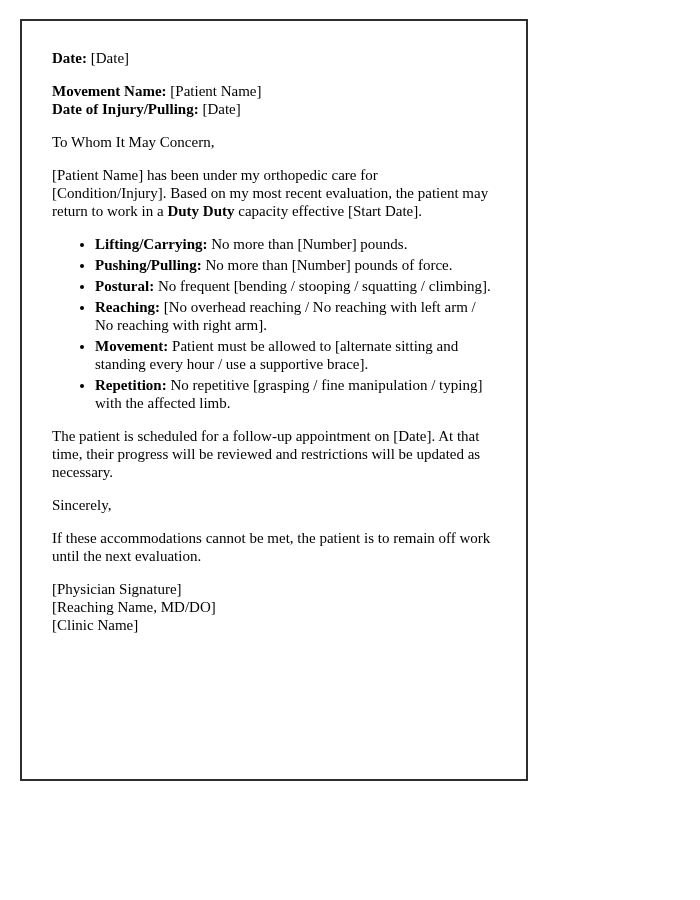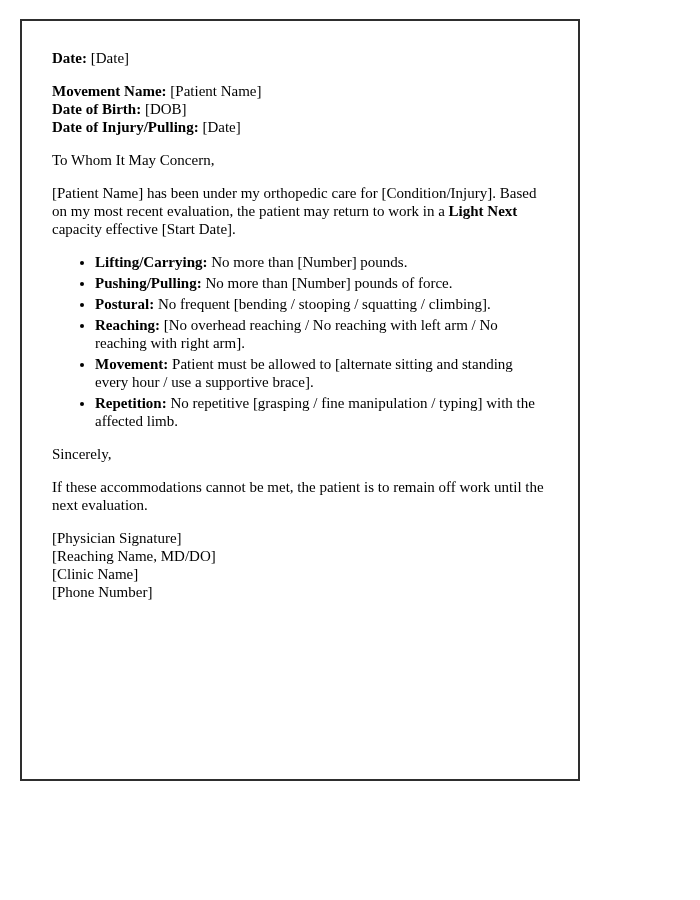--- a/index.html
+++ b/index.html
@@ -11,21 +11,21 @@
     position: relative;
     width: 700px;
     height: 900px;
     background: #ffffff;
     overflow: hidden;
   }
   .letter-box {
     position: absolute;
     left: 20px;
     top: 19px;
-    width: 560px;
+    width: 508px;
     height: 762px;
     box-sizing: border-box;
     border: 2px solid #2e2e2e;
     padding: 28px 30px 0 30px;
     background: #ffffff;
     font-family: "Liberation Serif", "DejaVu Serif", serif;
     font-size: 15px;
     line-height: 18px;
     color: #000000;
   }
@@ -51,44 +51,43 @@
 </head>
 <body>
 
 <div class="page">
   <div class="letter-box">
 
     <p class="para"><span class="bold">Date:</span> <span>[Date]</span></p>
 
     <div class="para">
       <p class="line"><span class="bold">Movement Name:</span> <span>[Patient Name]</span></p>
-      <p class="line"><span class="bold">Date of Birth:</span> <span>[DOB]</span></p>
       <p class="line"><span class="bold">Date of Injury/Pulling:</span> <span>[Date]</span></p>
     </div>
 
     <p class="para">To Whom It May Concern,</p>
 
-    <p class="para"><span>[Patient Name] has been under my orthopedic care for [Condition/Injury]. Based on my most recent evaluation, the patient may return to work in a </span><span class="bold">Light Next</span><span> capacity effective [Start Date].</span></p>
+    <p class="para"><span>[Patient Name] has been under my orthopedic care for [Condition/Injury]. Based on my most recent evaluation, the patient may return to work in a </span><span class="bold">Duty Duty</span><span> capacity effective [Start Date].</span></p>
 
 
     <ul class="restrictions">
       <li><span class="bold">Lifting/Carrying:</span> <span>No more than [Number] pounds.</span></li>
       <li><span class="bold">Pushing/Pulling:</span> <span>No more than [Number] pounds of force.</span></li>
       <li><span class="bold">Postural:</span> <span>No frequent [bending / stooping / squatting / climbing].</span></li>
       <li><span class="bold">Reaching:</span> <span>[No overhead reaching / No reaching with left arm / No reaching with right arm].</span></li>
       <li><span class="bold">Movement:</span> <span>Patient must be allowed to [alternate sitting and standing every hour / use a supportive brace].</span></li>
       <li><span class="bold">Repetition:</span> <span>No repetitive [grasping / fine manipulation / typing] with the affected limb.</span></li>
     </ul>
 
+    <p class="para">The patient is scheduled for a follow-up appointment on [Date]. At that time, their progress will be reviewed and restrictions will be updated as necessary.</p>
 
     <p class="para">Sincerely,</p>
 
     <p class="para">If these accommodations cannot be met, the patient is to remain off work until the next evaluation.</p>
 
     <div class="para">
       <p class="line">[Physician Signature]</p>
       <p class="line">[Reaching Name, MD/DO]</p>
       <p class="line">[Clinic Name]</p>
-      <p class="line">[Phone Number]</p>
     </div>
 
   </div>
 </div>
 
 </body></html>

